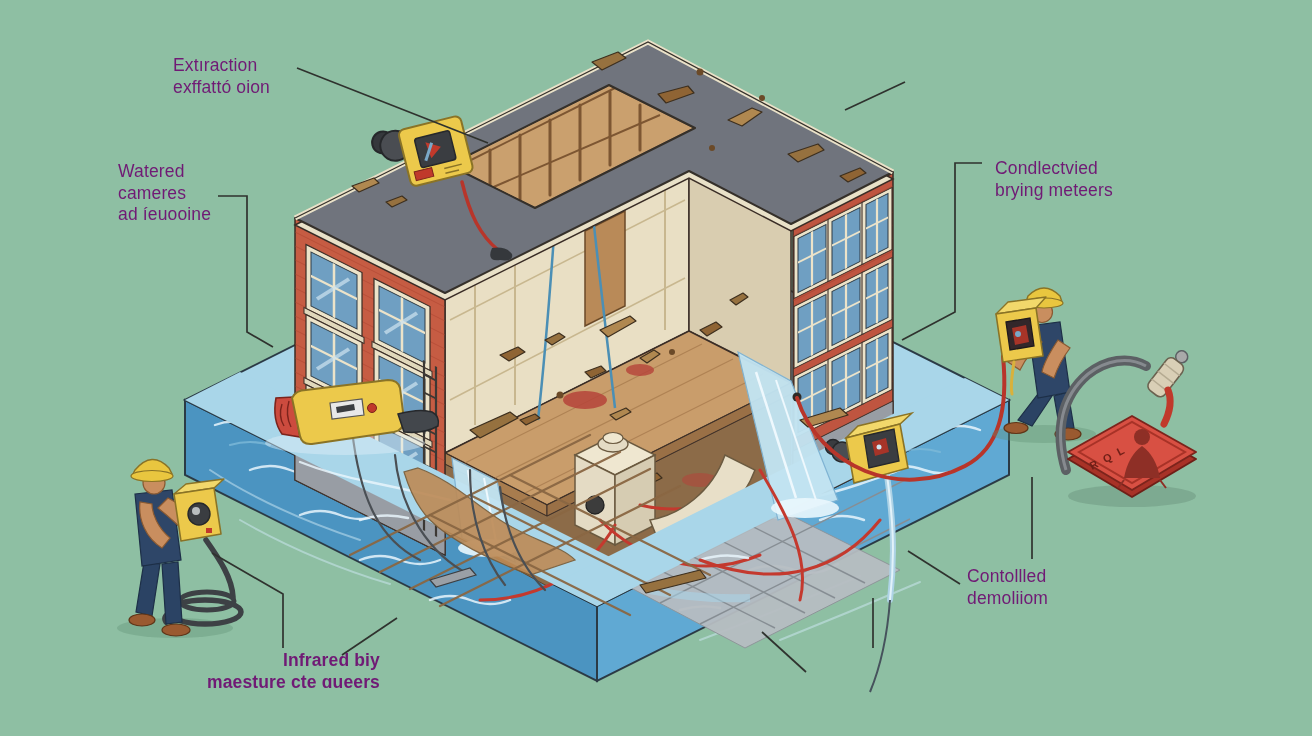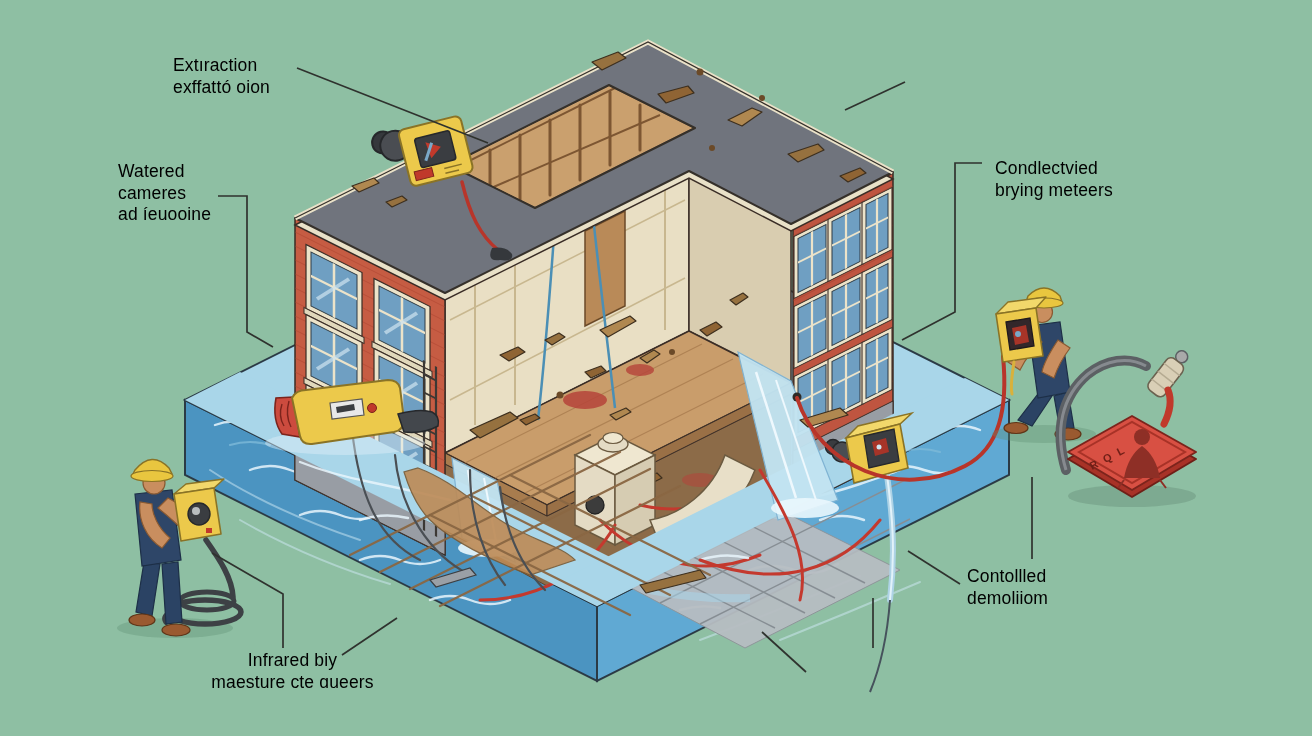--- a/index.html
+++ b/index.html
@@ -1,22 +1,22 @@
 <!DOCTYPE html>
 <html><head>
 <meta charset="utf-8">
 <style>
   html,body{margin:0;padding:0;}
   body{width:1312px;height:736px;overflow:hidden;background:#8ebfa3;
        font-family:"Liberation Sans",sans-serif;}
   #canvas{position:relative;width:1312px;height:736px;}
   #scene{position:absolute;left:0;top:0;}
-  .lbl{position:absolute;font-size:17.5px;line-height:1.24;color:#000000;
+  .lbl{position:absolute;font-size:17.5px;line-height:1.24;color:#701a75;
        white-space:pre-line;letter-spacing:.15px;}
-  .lbl.center{text-align:center;}
+  .lbl.center{text-align:right;font-weight:bold;}
   
   .ln{stroke:#2f322e;stroke-width:1.7;fill:none;}
   .rip{stroke:#e7f5fb;stroke-width:2.4;fill:none;stroke-linecap:round;opacity:.85;}
   .rip2{stroke:#7db9d8;stroke-width:2.2;fill:none;stroke-linecap:round;opacity:.8;}
   .ripS{stroke:#cfe9f6;stroke-width:2;fill:none;stroke-linecap:round;opacity:.5;}
   .deb{fill:#96713f;stroke:#3d2f1e;stroke-width:1.2;stroke-linejoin:round;}
   .deb2{fill:#8f6434;stroke:#3d2f1e;stroke-width:1.2;stroke-linejoin:round;}
   .deb3{fill:#b08850;stroke:#3d2f1e;stroke-width:1.2;stroke-linejoin:round;}
   .redc{stroke:#c4392e;stroke-width:3;fill:none;stroke-linecap:round;}
   .stud{stroke:#7d5632;stroke-width:3;stroke-linecap:round;}

